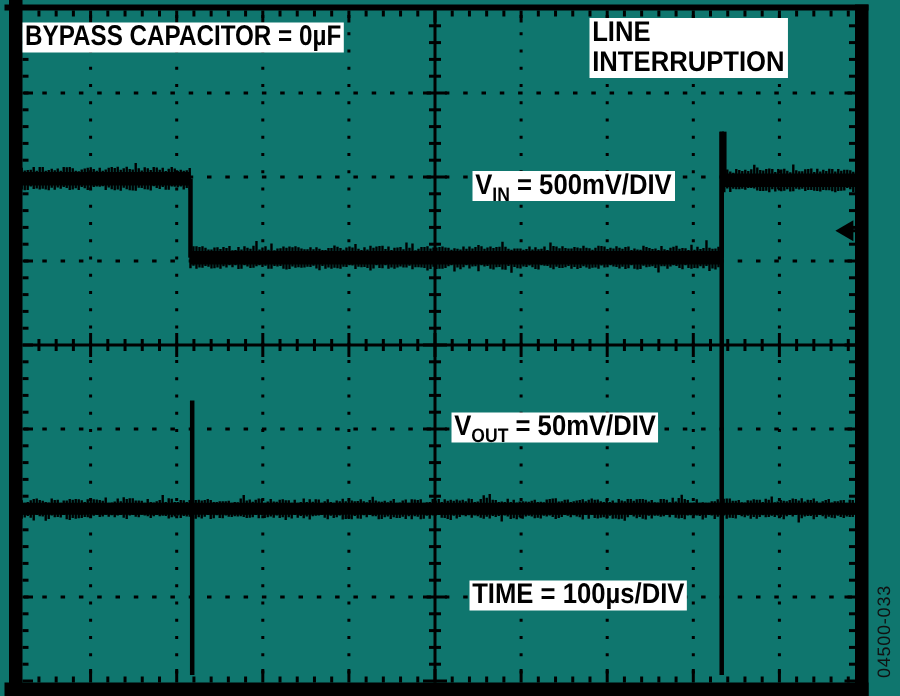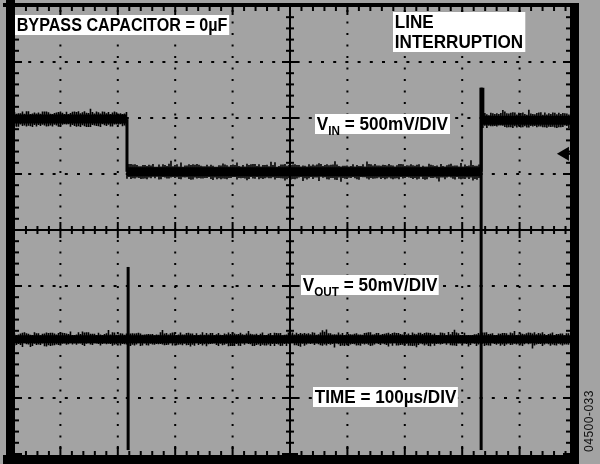--- a/index.html
+++ b/index.html
@@ -1,16 +1,16 @@
 <!DOCTYPE html>
 <html><head>
 <meta charset="utf-8">
 <style>
   html,body{margin:0;padding:0;background:#fff;}
-  .fig{position:relative;width:600px;height:464px;background:#a3a3a3;overflow:hidden;
+  .fig{position:relative;width:600px;height:464px;background:#0f766e;overflow:hidden;
        font-family:"Liberation Sans",sans-serif;}
   .fig svg{position:absolute;left:0;top:0;}
   .lbl{position:absolute;font-weight:bold;font-size:19px;line-height:20px;color:#000;
        background:#fff;white-space:nowrap;padding:0 2px;
        transform:scaleX(.9);transform-origin:0 50%;}
   .lbl sub{font-size:13px;line-height:0;}
   #lbl-bypass{left:15px;top:15px;transform:scaleX(.85);}
   #lbl-event{left:393px;top:12px;}
   #lbl-vin{left:315px;top:114px;}
   #lbl-vout{left:301px;top:275px;}

